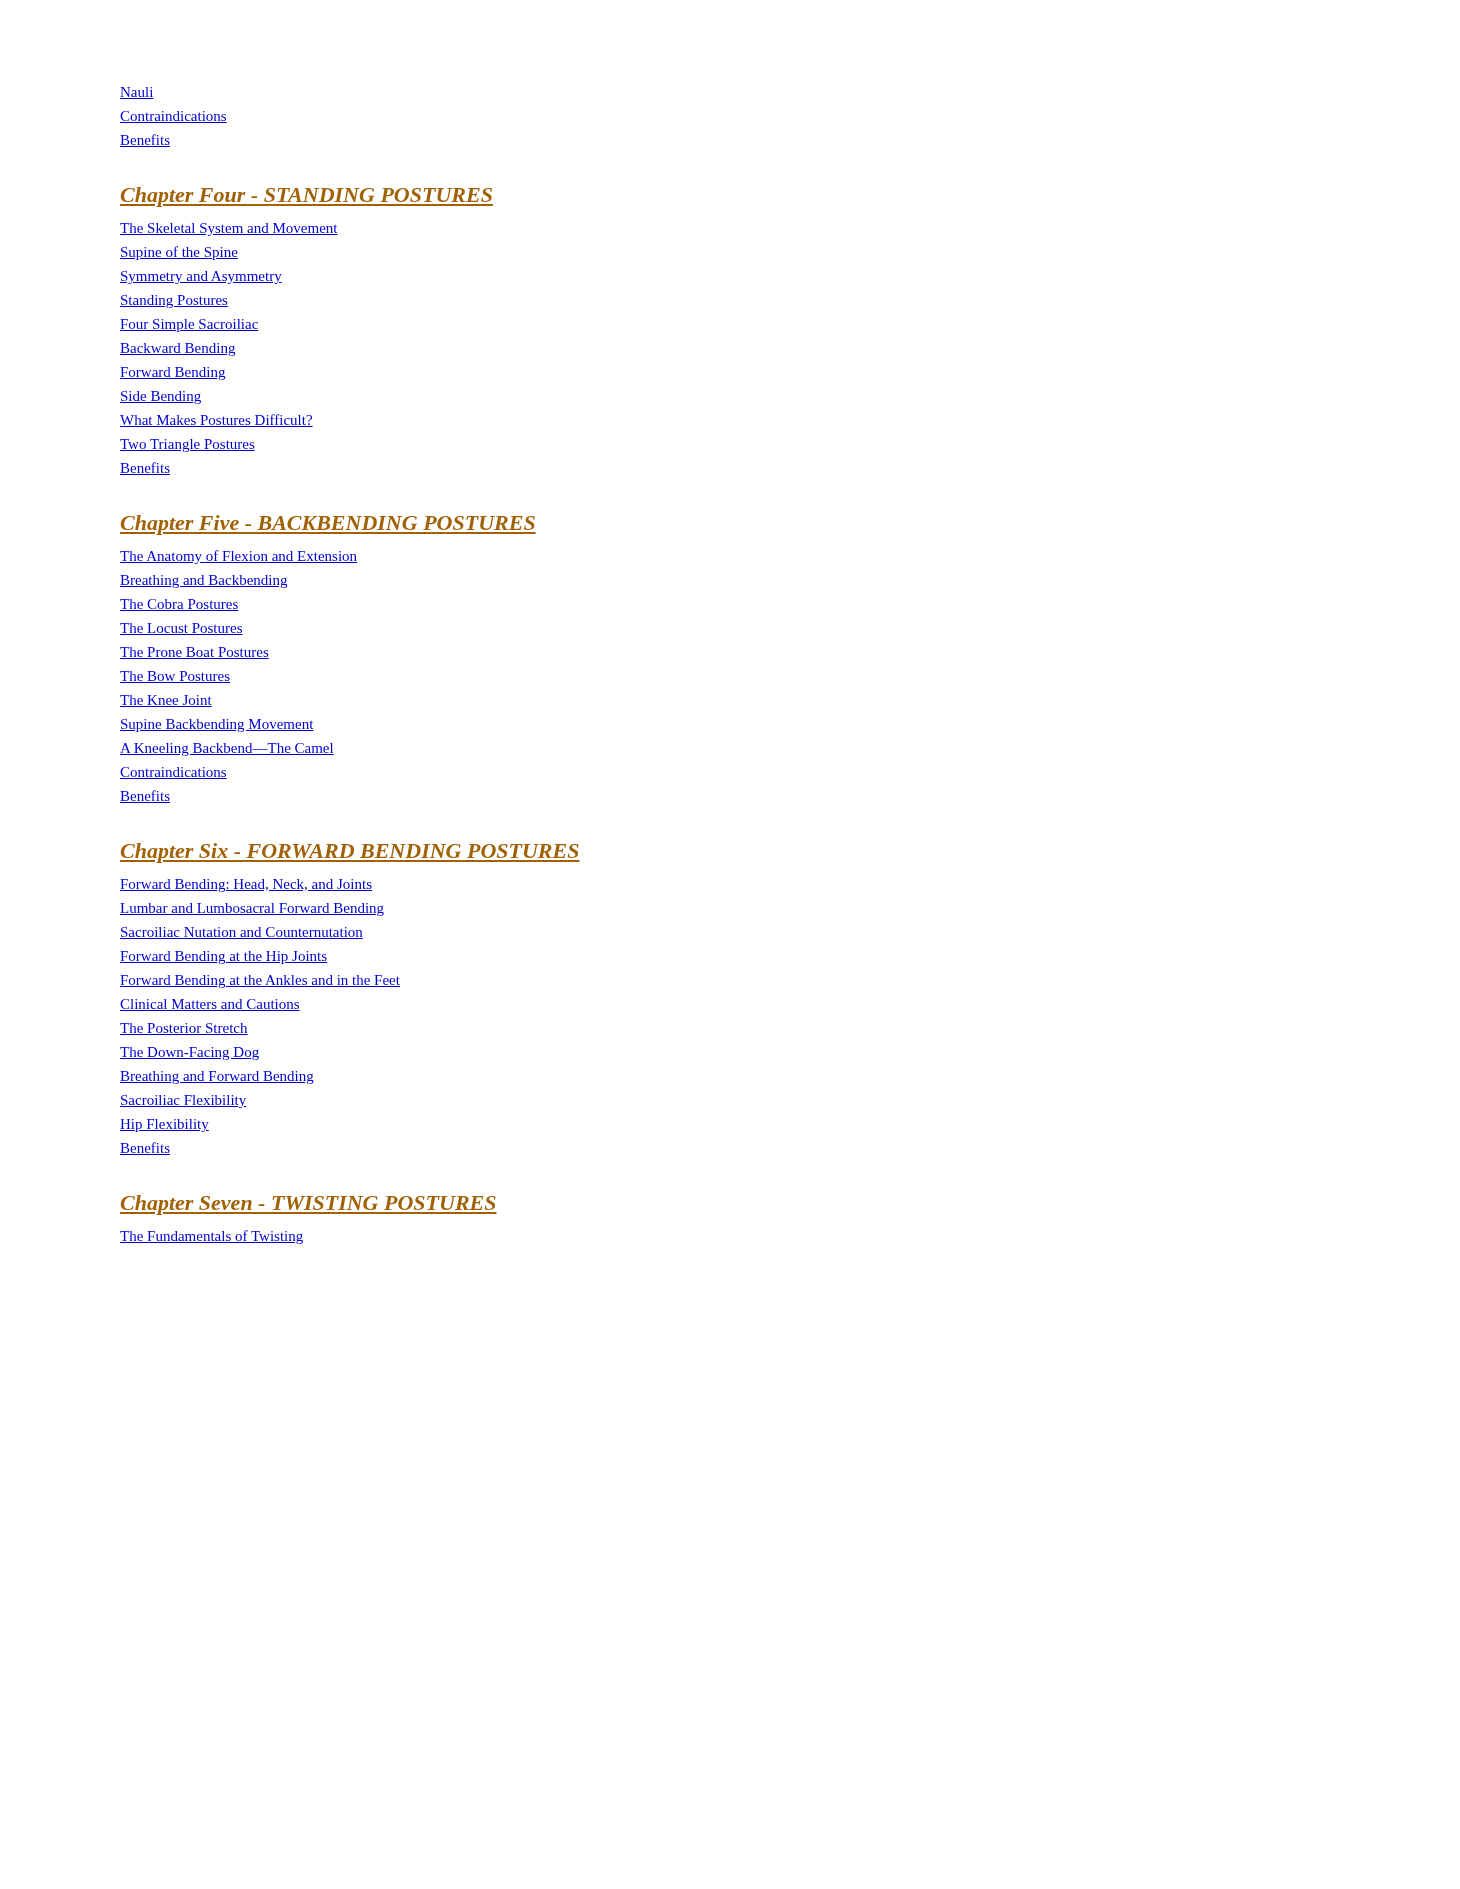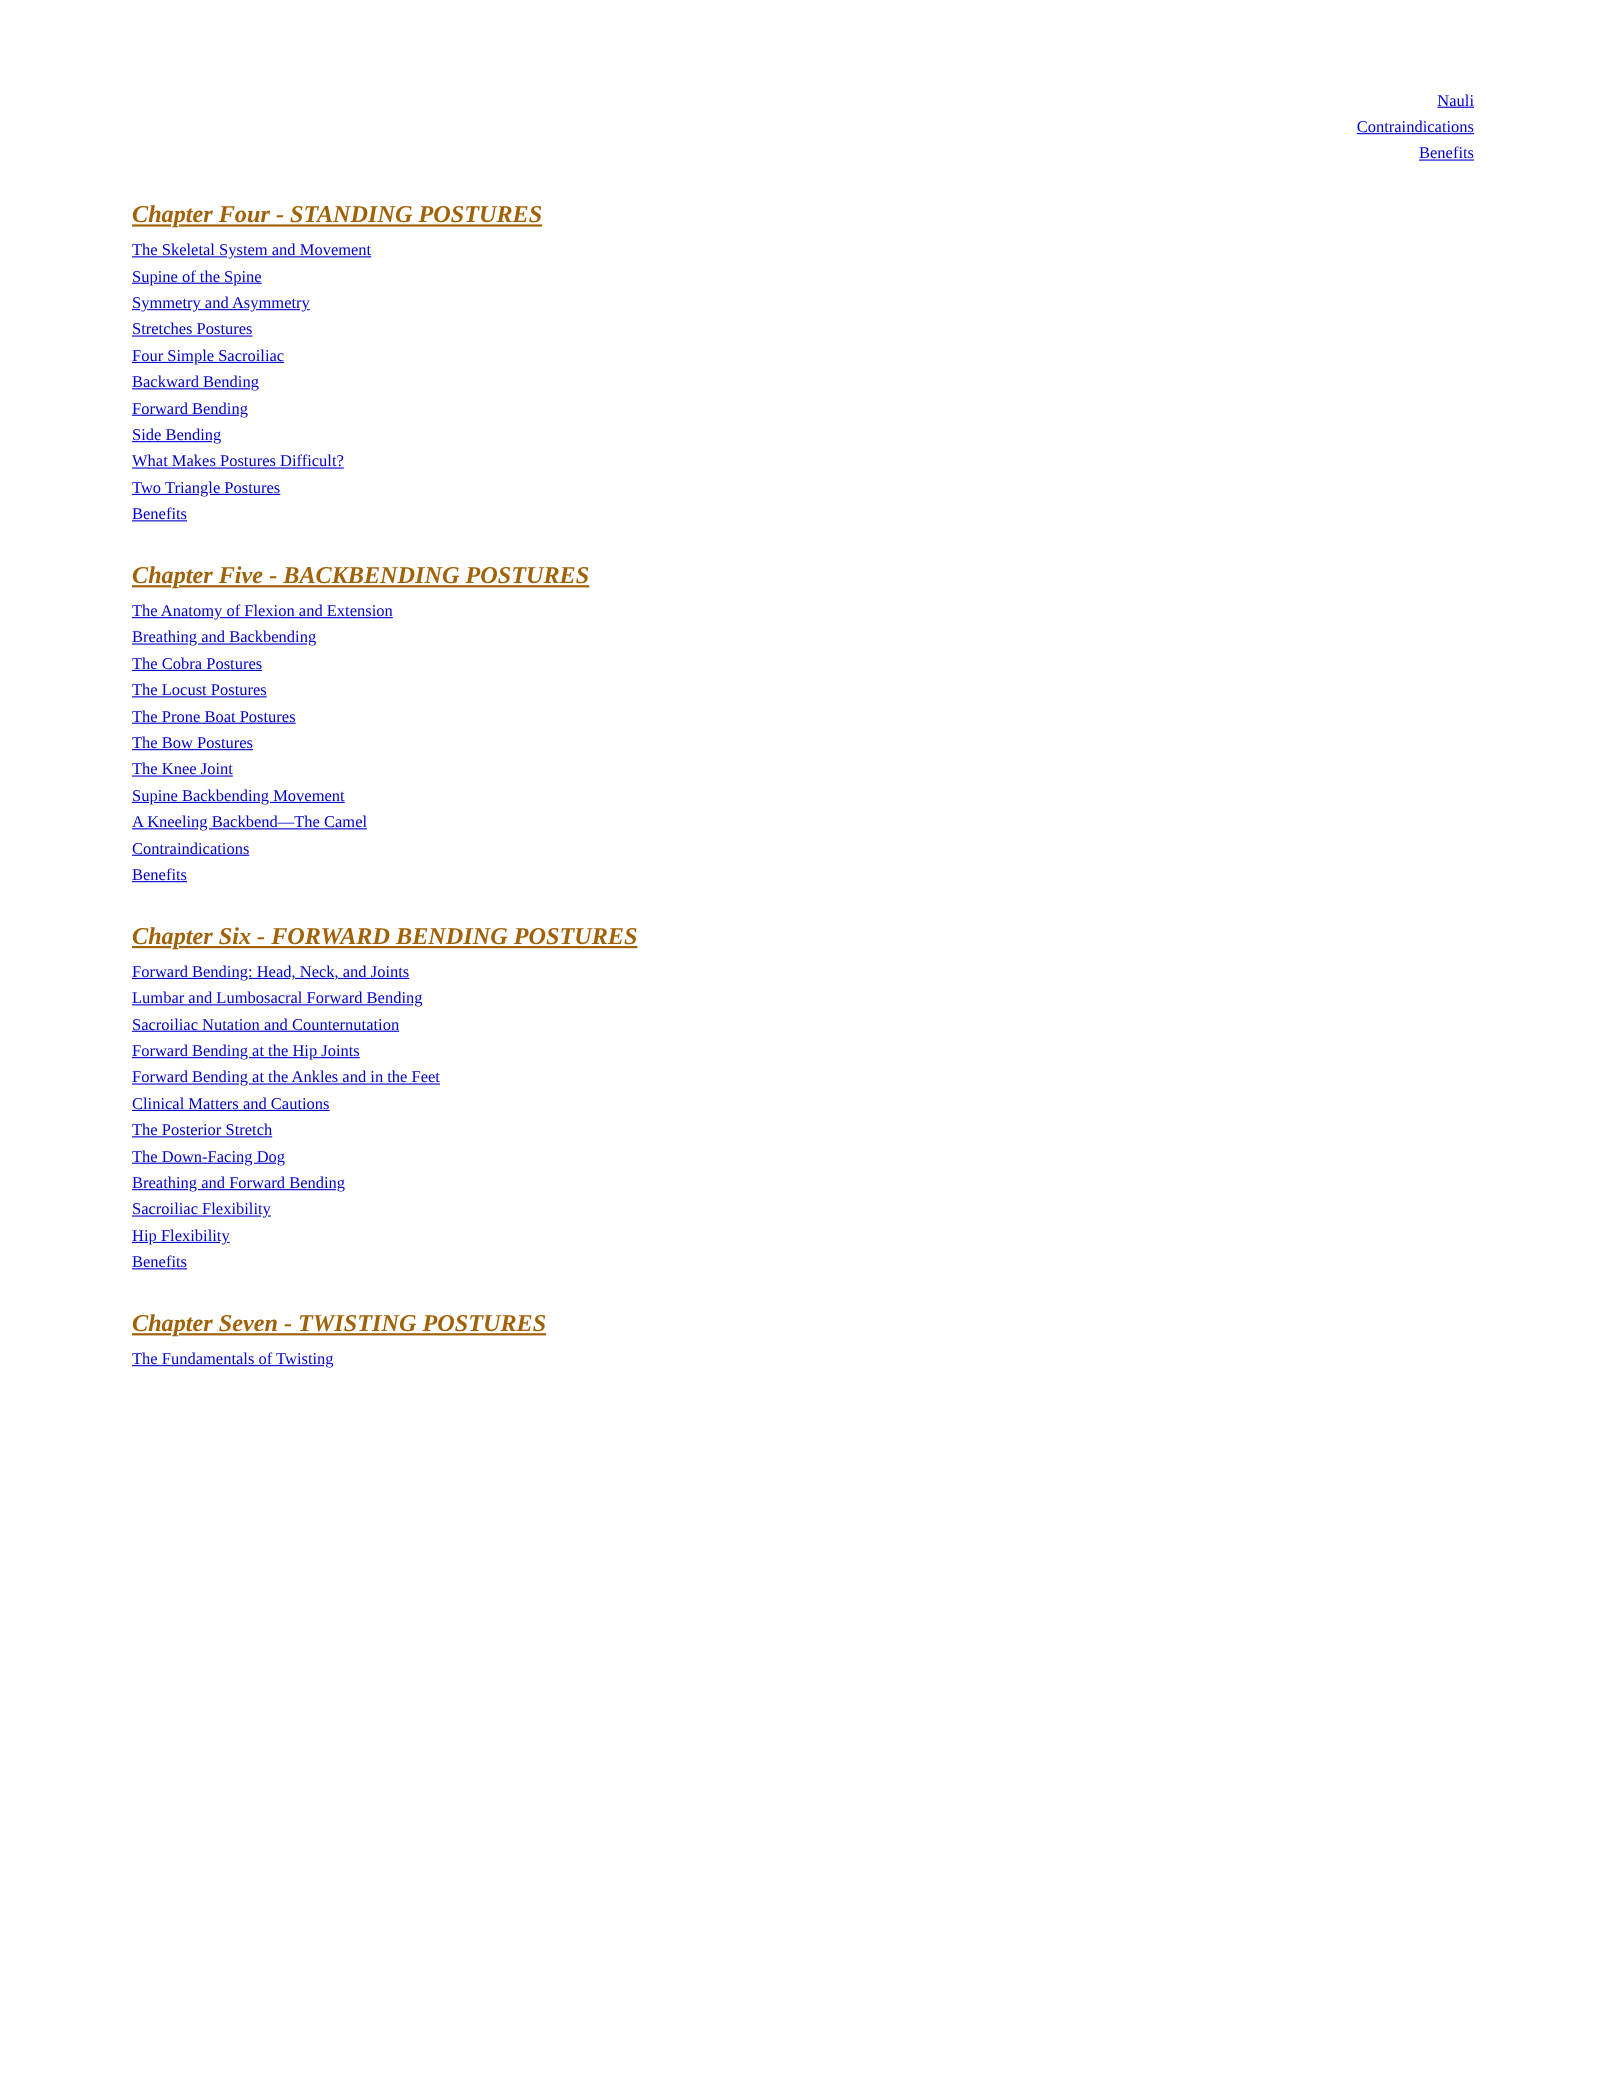--- a/index.html
+++ b/index.html
@@ -31,38 +31,37 @@
     }
     .toc-link {
       display: block;
       color: #0000cc;
       text-decoration: underline;
       line-height: 1.6;
       font-size: 15px;
     }
     .intro-links {
       margin-bottom: 30px;
-      text-align: right;
     }
   </style>
 </head>
 <body>
 
 <div class="intro-links">
 <a class="toc-link" href="#">Nauli</a>
     <a class="toc-link" href="#">Contraindications</a>
     <a class="toc-link" href="#">Benefits</a>
   </div>
 
 <div class="toc-section">
     <a class="chapter-title" href="#">Chapter Four - STANDING POSTURES</a>
     <a class="toc-link" href="#">The Skeletal System and Movement</a>
     <a class="toc-link" href="#">Supine of the Spine</a>
     <a class="toc-link" href="#">Symmetry and Asymmetry</a>
-    <a class="toc-link" href="#">Stretches Postures</a>
+    <a class="toc-link" href="#">Standing Postures</a>
     <a class="toc-link" href="#">Four Simple Sacroiliac</a>
     <a class="toc-link" href="#">Backward Bending</a>
     <a class="toc-link" href="#">Forward Bending</a>
     <a class="toc-link" href="#">Side Bending</a>
     <a class="toc-link" href="#">What Makes Postures Difficult?</a>
     <a class="toc-link" href="#">Two Triangle Postures</a>
     <a class="toc-link" href="#">Benefits</a>
   </div>
 <div class="toc-section">
     <a class="chapter-title" href="#">Chapter Five - BACKBENDING POSTURES</a>

